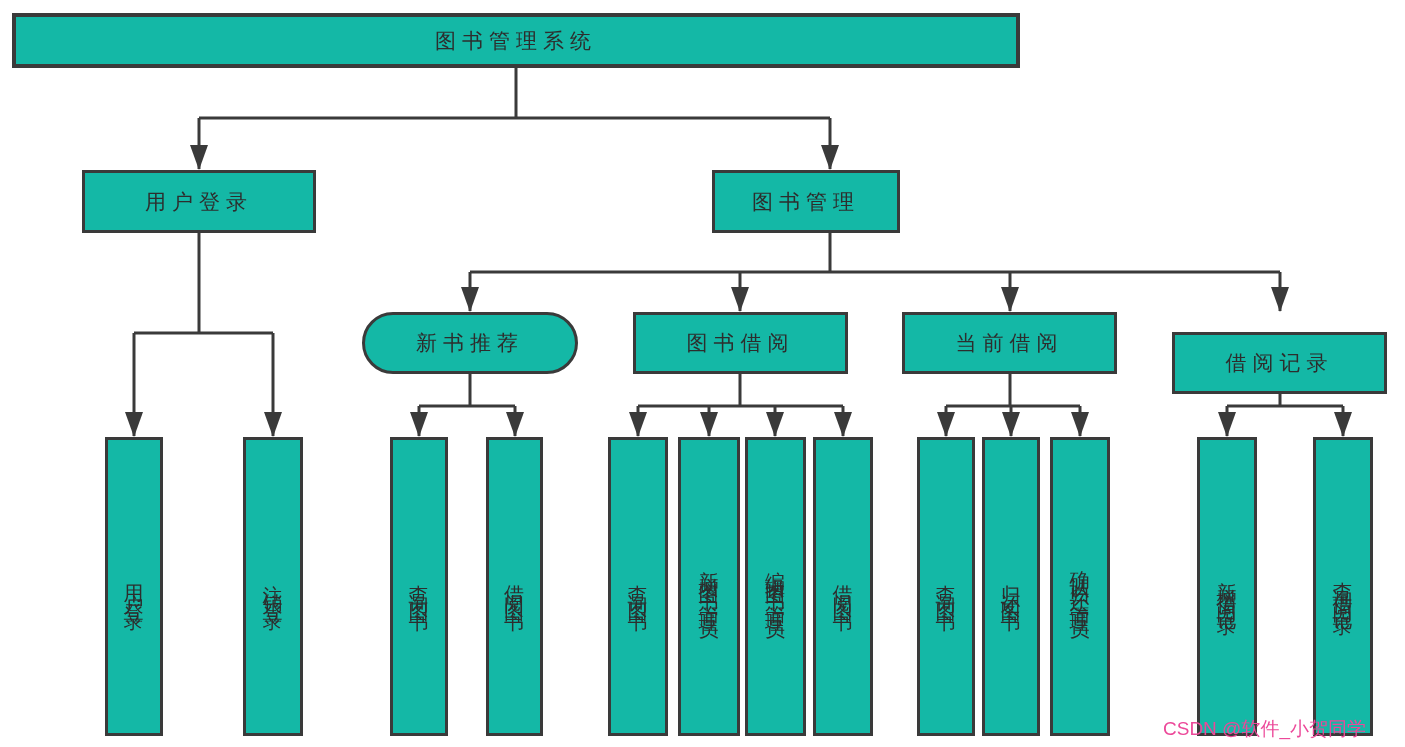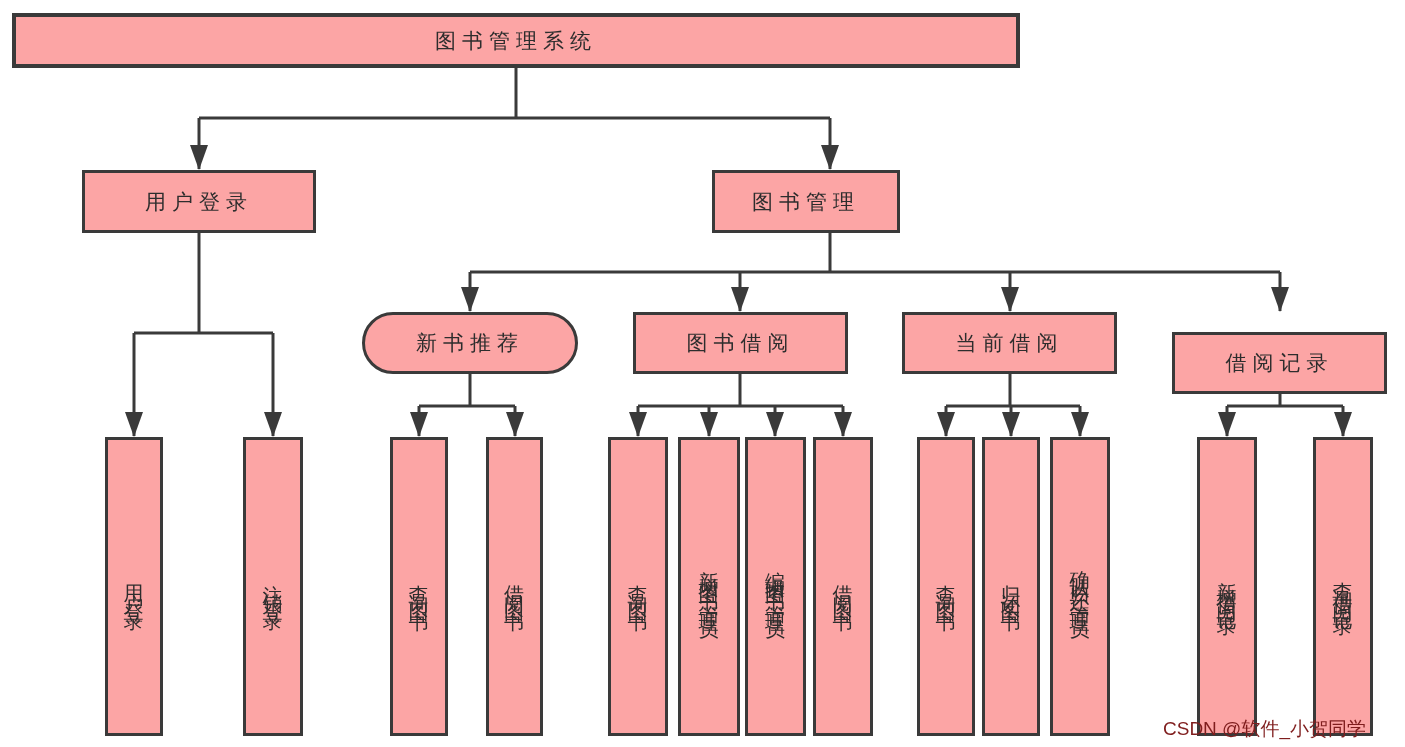--- a/index.html
+++ b/index.html
@@ -8,21 +8,21 @@
     width:1405px;height:747px;
     background:#ffffff;
     font-family:"Liberation Sans","DejaVu Sans",sans-serif;
     overflow:hidden;
   }
   .wires{position:absolute;left:0;top:0;pointer-events:none;}
   .node{
     position:absolute;
     box-sizing:border-box;
     border:3px solid #3a3a3a;
-    background:#fca5a5;
+    background:#14b8a6;
     color:#2d2d2d;
     display:flex;align-items:center;justify-content:center;
     text-align:center;
   }
   .h-node{font-size:21px;letter-spacing:6px;}
   .v-node{
     writing-mode:vertical-rl;
     font-size:20px;letter-spacing:9px;
     line-height:1;
   }
@@ -46,21 +46,21 @@
   .n-c2{left:678px;width:62px;letter-spacing:7px;}
   .n-c3{left:745px;width:61px;letter-spacing:7px;}
   .n-c4{left:813px;width:60px;}
   .n-d1{left:917px;width:58px;}
   .n-d2{left:982px;width:58px;}
   .n-d3{left:1050px;width:60px;letter-spacing:7px;}
   .n-e1{left:1197px;width:60px;letter-spacing:7px;}
   .n-e2{left:1313px;width:60px;letter-spacing:7px;}
   .watermark{
     position:absolute;left:1163px;top:716px;
-    font-size:19px;color:#7f1d1d;
+    font-size:19px;color:#ec4899;
     white-space:nowrap;
     z-index:5;
   }
 </style>
 </head>
 <body>
 
 <div class="canvas">
 
   <svg class="wires" width="1405" height="747" viewBox="0 0 1405 747">

